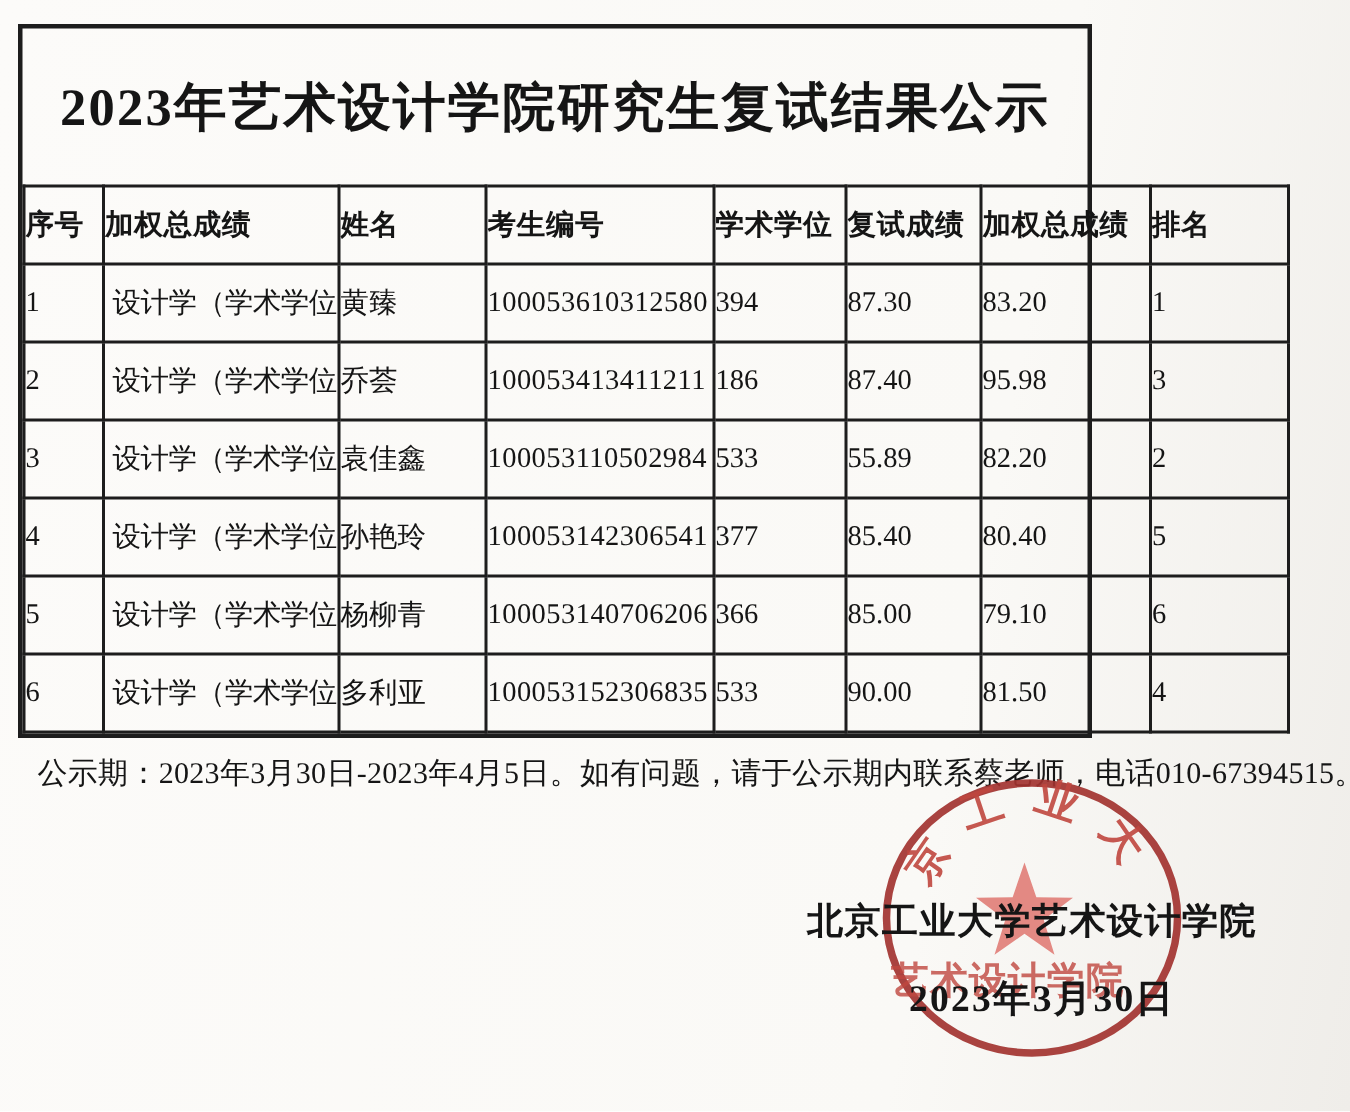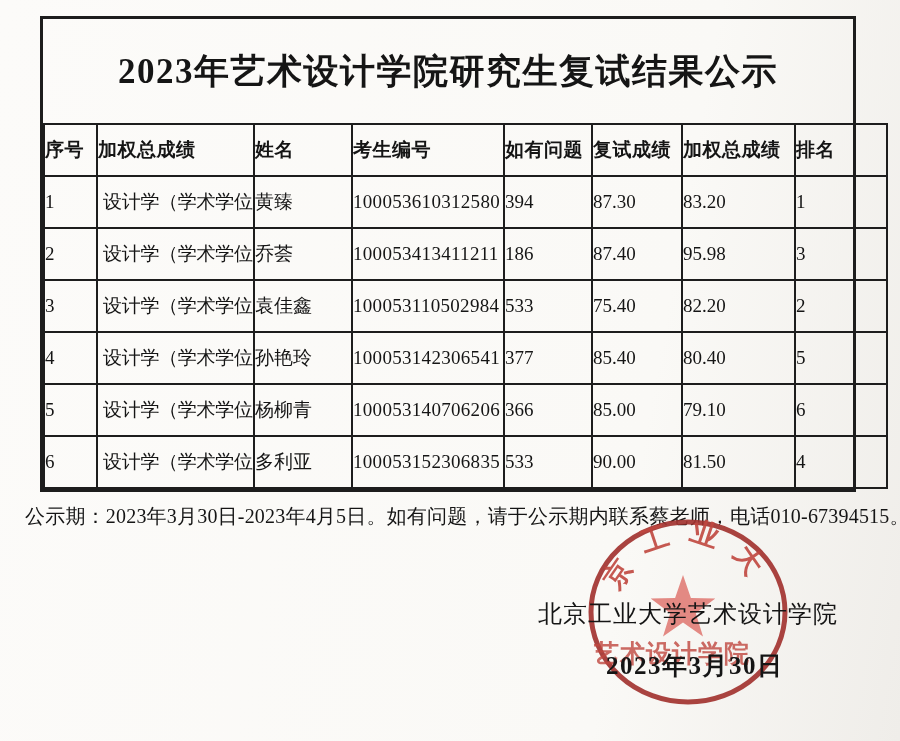--- a/index.html
+++ b/index.html
@@ -4,21 +4,21 @@
 <style>
   * { margin:0; padding:0; box-sizing:border-box; }
   html,body { width:900px; height:741px; }
   .page {
     position:relative; width:900px; height:741px; overflow:hidden;
     background:linear-gradient(100deg,#fcfbf9 0%,#faf9f6 70%,#efede9 100%);
     font-family:"Liberation Serif","DejaVu Serif",serif;
     color:#151515;
   }
   .doc-box {
-    position:absolute; left:40px; top:16px; width:816px;
+    position:absolute; left:12px; top:16px; width:716px;
     border:3px solid #1d1d1d; background:transparent;
   }
   .doc-title {
     height:104px; display:flex; align-items:center; justify-content:center;
     font-size:35px; font-weight:bold; letter-spacing:1.5px; white-space:nowrap;
   }
   table.results {
     width:100%; border-collapse:collapse; table-layout:fixed;
     border-top:2px solid #1d1d1d;
   }
@@ -32,21 +32,21 @@
   td.col1 { text-align:left; padding-left:5px; font-size:16px; letter-spacing:-0.3px; }
   td.col2 { font-size:18px; }
   td.col3 { font-size:18px; letter-spacing:0.3px; }
   .notice {
     position:absolute; left:25px; top:500px; width:870px;
     font-size:20px; line-height:32px; white-space:nowrap; letter-spacing:0.2px;
   }
   .seal-svg { position:absolute; left:575px; top:512px; z-index:1; }
   .sign-org {
     position:absolute; left:538px; top:598px; z-index:2;
-    font-size:24px; font-weight:normal; letter-spacing:1px; white-space:nowrap;
+    font-size:24px; font-weight:bold; letter-spacing:1px; white-space:nowrap;
   }
   .sign-date {
     position:absolute; left:606px; top:649px; z-index:2;
     font-size:25px; font-weight:bold; letter-spacing:1.5px; white-space:nowrap;
   }
   .seal-arc-text { font-size:28px; font-weight:bold; letter-spacing:17px; }
   .seal-center-text { font-size:25px; font-weight:bold; letter-spacing:1px; }
 </style>
 </head>
 <body>
@@ -65,21 +65,21 @@
           <col style="width:90px">
           <col style="width:113px">
           <col style="width:92px">
       </colgroup>
       <thead>
         <tr>
             <th>序号</th>
             <th>加权总成绩</th>
             <th>姓名</th>
             <th>考生编号</th>
-            <th>如有问题</th>
+            <th>学术学位</th>
             <th>复试成绩</th>
             <th>加权总成绩</th>
             <th>排名</th>
           </tr>
       </thead>
       <tbody>
           <tr>
             <td class="col0">1</td>
             <td class="col1">设计学（学术学位）</td>
             <td class="col2">黄臻</td>
@@ -98,21 +98,21 @@
             <td class="col5">87.40</td>
             <td class="col6">95.98</td>
             <td class="col7">3</td>
           </tr>
           <tr>
             <td class="col0">3</td>
             <td class="col1">设计学（学术学位）</td>
             <td class="col2">袁佳鑫</td>
             <td class="col3">100053110502984</td>
             <td class="col4">533</td>
-            <td class="col5">75.40</td>
+            <td class="col5">55.89</td>
             <td class="col6">82.20</td>
             <td class="col7">2</td>
           </tr>
           <tr>
             <td class="col0">4</td>
             <td class="col1">设计学（学术学位）</td>
             <td class="col2">孙艳玲</td>
             <td class="col3">100053142306541</td>
             <td class="col4">377</td>
             <td class="col5">85.40</td>

